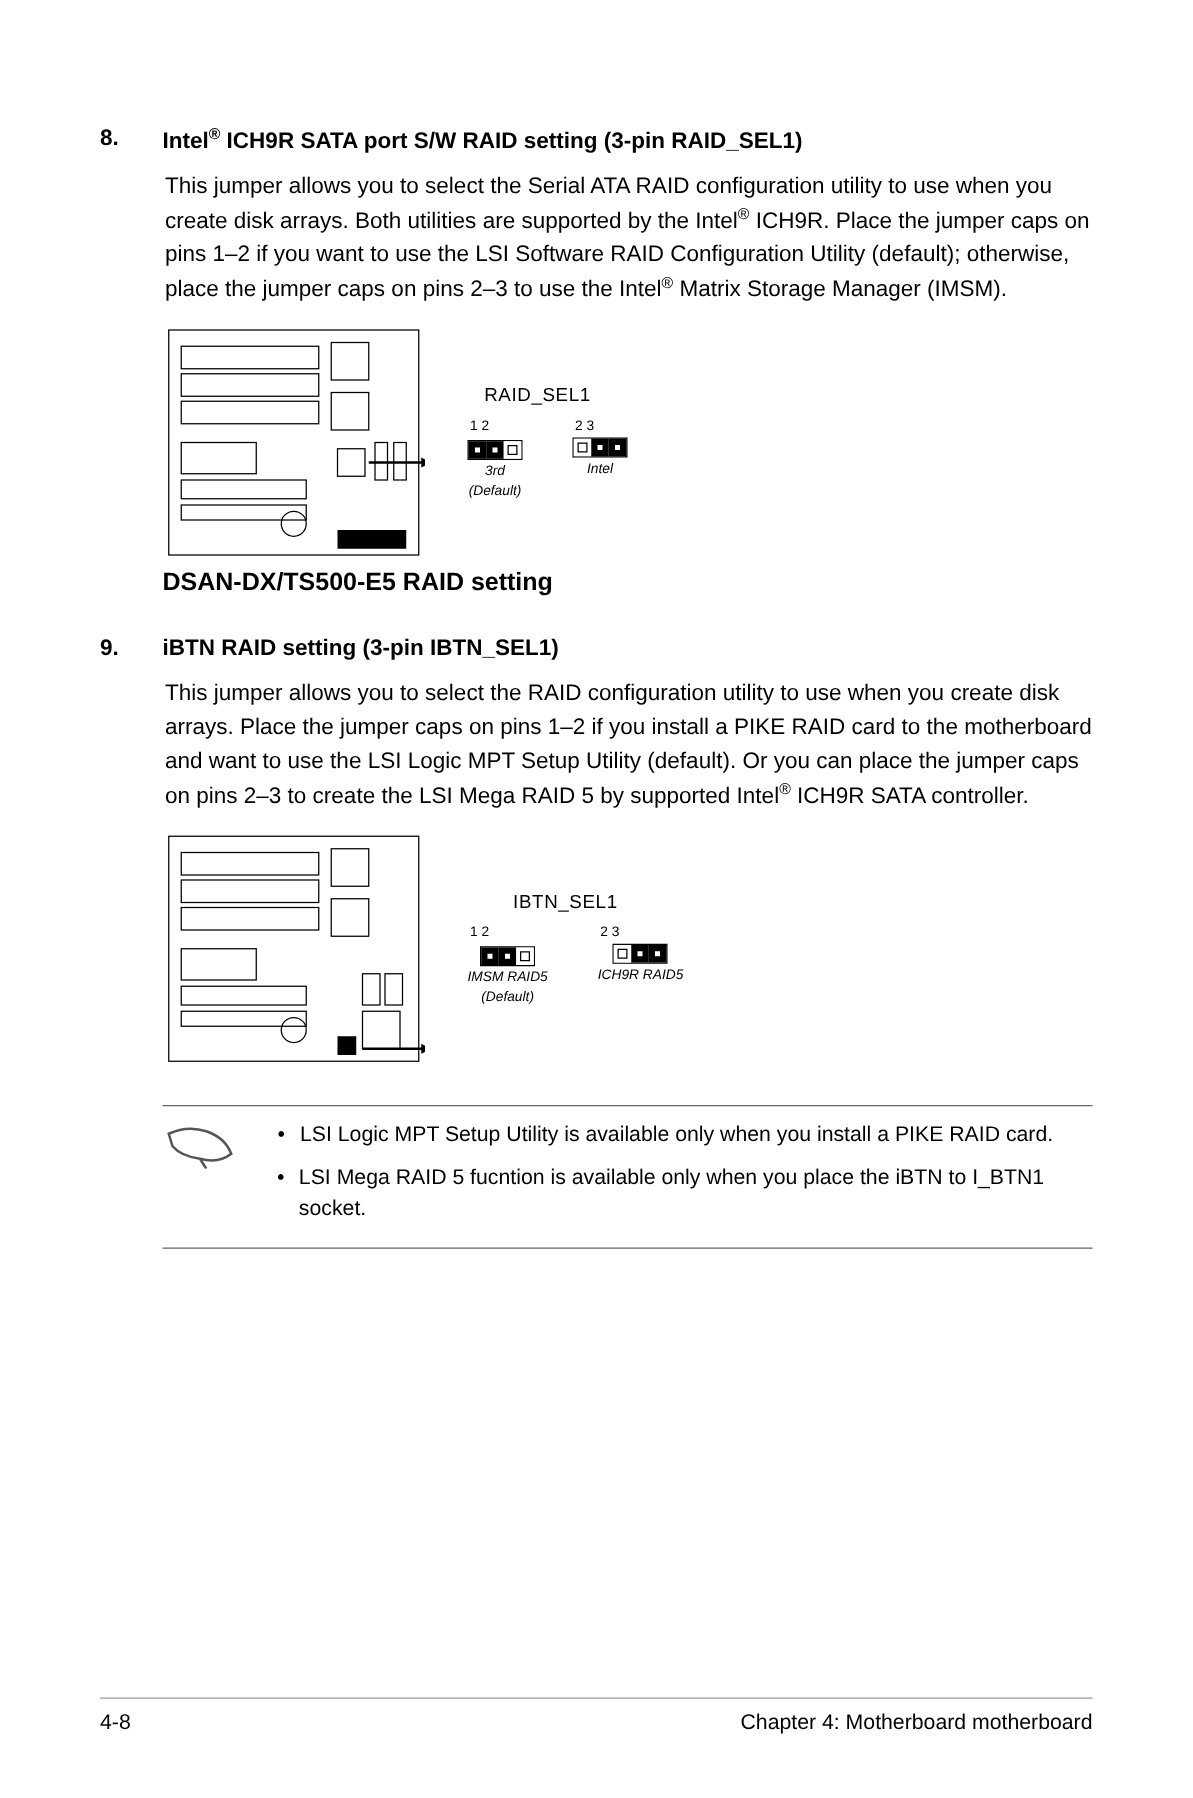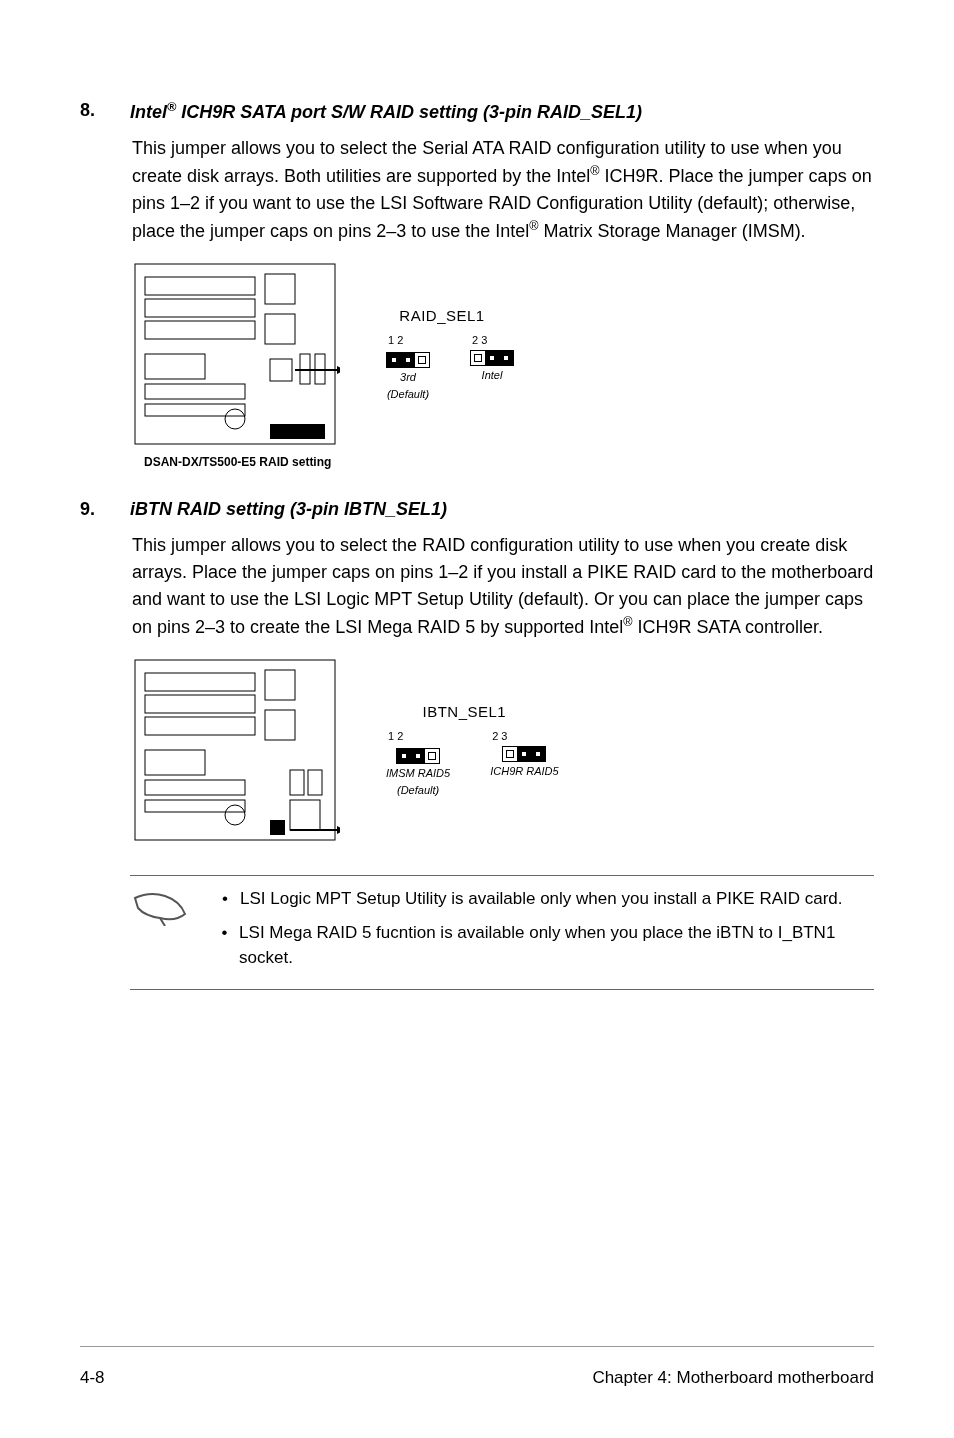--- a/index.html
+++ b/index.html
@@ -13,33 +13,33 @@
     padding: 100px 80px 60px 80px;
   }
   .section { margin-bottom: 30px; }
   .section-header {
     display: flex;
     font-weight: bold;
     font-size: 18px;
     margin-bottom: 12px;
   }
   .section-num { width: 50px; }
-  .section-title { flex: 1; font-style: italic; }
+  .section-title { flex: 1; }
   .sup { font-size: 0.7em; vertical-align: super; }
   .section-body {
     margin-left: 52px;
     font-size: 18px;
     line-height: 1.5;
   }
   .diagram-area {
     margin-left: 50px;
     margin-top: 14px;
     display: flex;
     align-items: center;
-    gap: 30px;
+    gap: 18px;
   }
   .mb-svg { width: 210px; height: 190px; }
   .jumper-block { font-size: 15px; }
   .jumper-label { text-align: center; margin-bottom: 10px; letter-spacing: 0.5px; }
   .jumper-row { display: flex; gap: 40px; align-items: flex-start; margin-left: 16px; }
   .pins-col { text-align: center; }
   .pin-nums { display: flex; justify-content: space-between; font-size: 11px; margin-bottom: 2px; padding: 0 2px;}
   .pin-box {
     display: inline-flex;
     border: 1px solid #000;
@@ -48,23 +48,23 @@
     width: 14px; height: 14px;
     display: flex; align-items: center; justify-content: center;
     font-size: 11px;
   }
   .pin.on { background: #000; }
   .pin.on::after { content: ""; width: 4px; height: 4px; background: #fff; }
   .pin.off { background: #fff; }
   .pin.off.square::after { content: ""; width: 6px; height: 6px; border: 1px solid #000; }
   .pin-caption { font-size: 11px; margin-top: 3px; line-height: 1.2; font-style: italic; }
   .diagram-caption {
-    margin-left: 64px;
+    margin-left: 50px;
     font-weight: bold;
-    font-size: 12px;
+    font-size: 20px;
     margin-top: 6px;
     margin-bottom: 30px;
   }
   .note-box {
     display: flex;
     gap: 20px;
     margin-left: 50px;
     margin-top: 10px;
     border-top: 1px solid #666;
     border-bottom: 1px solid #666;
@@ -78,21 +78,21 @@
   .bullet { width: 30px; text-align: center; }
   .footer {
     position: absolute;
     bottom: 50px;
     left: 80px;
     right: 80px;
     display: flex;
     justify-content: space-between;
     font-size: 17px;
     border-top: 1px solid #999;
-    padding-top: 21px;
+    padding-top: 9px;
   }
 </style>
 </head>
 <body>
 
 <div class="section">
   <div class="section-header">
     <span class="section-num">8.</span>
     <span class="section-title">
       <span>Intel</span><span class="sup">®</span><span> ICH9R SATA port S/W RAID setting (3-pin RAID_SEL1)</span>

